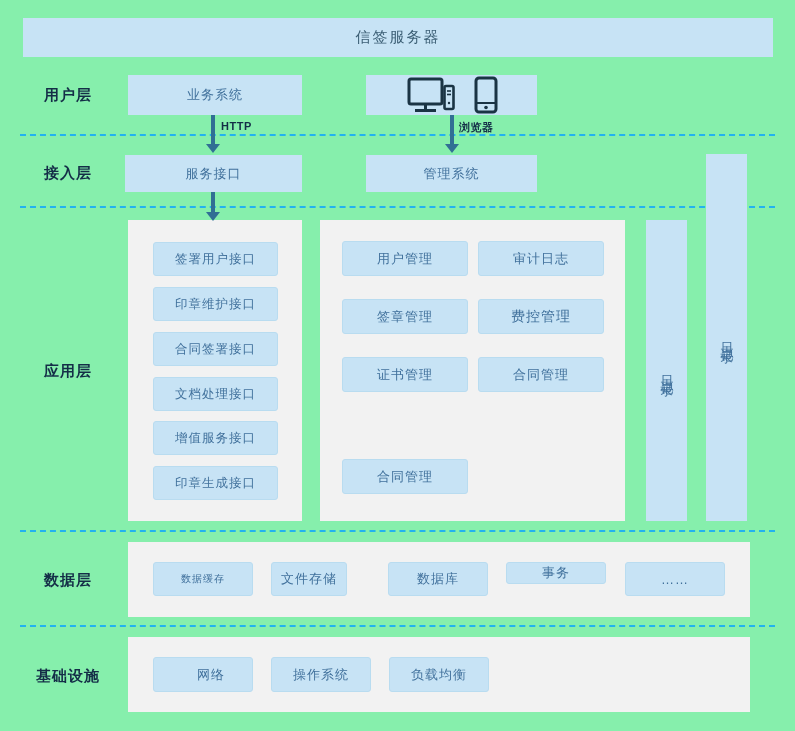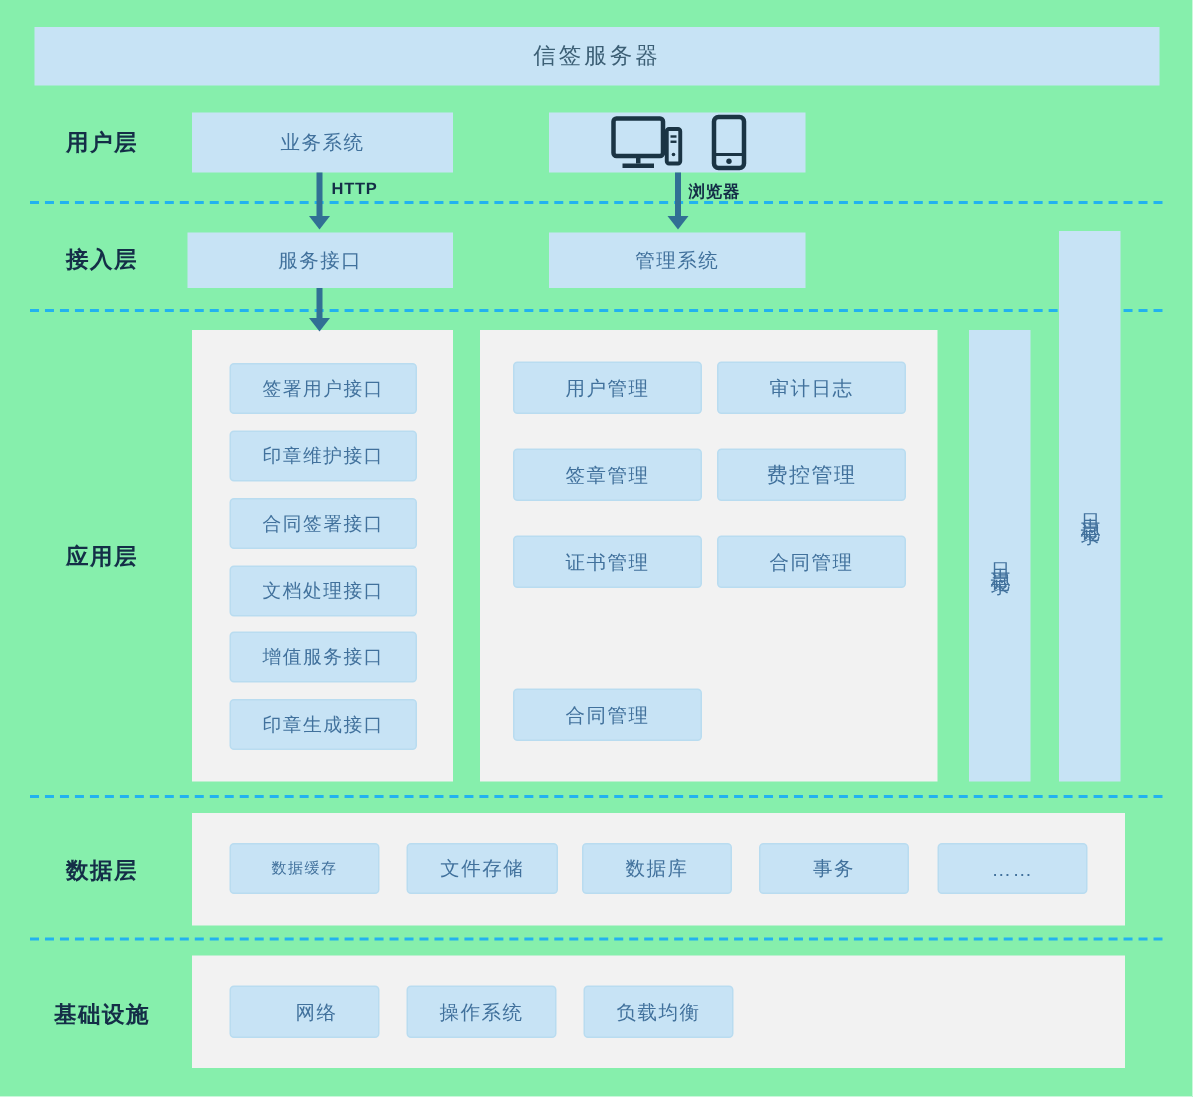--- a/index.html
+++ b/index.html
@@ -146,23 +146,23 @@
     <span>日志记录</span>
   </div>
 
   <div class="dash" style="top:530px;"></div>
 
   <div class="layer-label" style="top:571px;">数据层</div>
 
   <div class="panel" style="left:128px;top:542px;width:622px;height:75px;"></div>
 
   <div class="box" style="left:153px;top:562px;width:100px;height:34px;font-size:10px;">数据缓存</div>
-  <div class="box" style="left:271px;top:562px;width:101px;height:34px;font-size:13px;">文件存储</div>
+  <div class="box" style="left:271px;top:562px;width:76px;height:34px;font-size:13px;">文件存储</div>
   <div class="box" style="left:388px;top:562px;width:100px;height:34px;font-size:13px;">数据库</div>
-  <div class="box" style="left:506px;top:562px;width:100px;height:34px;font-size:13px;">事务</div>
+  <div class="box" style="left:506px;top:562px;width:100px;height:22px;font-size:13px;">事务</div>
   <div class="box" style="left:625px;top:562px;width:100px;height:34px;font-size:13px;">……</div>
 
   <div class="dash" style="top:625px;"></div>
 
   <div class="layer-label" style="top:667px;">基础设施</div>
 
   <div class="panel" style="left:128px;top:637px;width:622px;height:75px;"></div>
 
   <div class="box" style="left:153px;top:657px;width:100px;height:35px;font-size:13px;padding-left:16px;">网络</div>
   <div class="box" style="left:271px;top:657px;width:100px;height:35px;font-size:13px;">操作系统</div>

